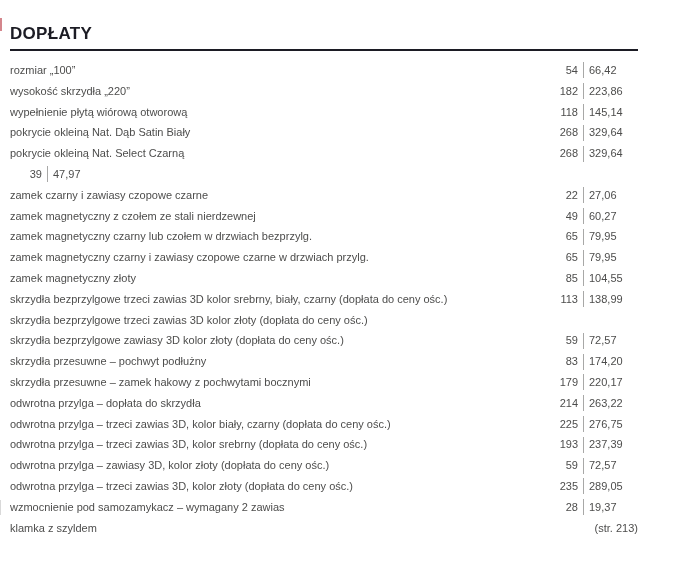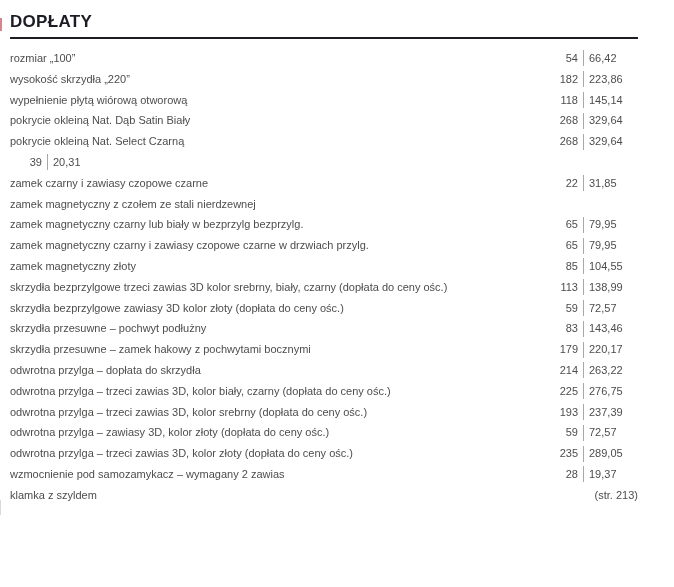--- a/index.html
+++ b/index.html
@@ -9,21 +9,21 @@
   }
   body {
     width: 674px;
     height: 587px;
     position: relative;
     overflow: hidden;
     font-family: "Liberation Sans", sans-serif;
     color: #4d4d4c;
   }
   .page {
-    padding: 12px 36px 0 10px;
+    padding: 24px 36px 0 10px;
     box-sizing: border-box;
     width: 674px;
   }
   .page-title {
     font-size: 17px;
     font-weight: bold;
     color: #1c1c24;
     letter-spacing: 0.3px;
     margin: 0 0 5px 0;
   }
@@ -144,41 +144,47 @@
       <span class="p-sep"></span>
       <span class="p-gross">329,64</span>
 
     </span>
   </div>
 
   <div class="row">
     <span class="price">
       <span class="p-net">39</span>
       <span class="p-sep"></span>
-      <span class="p-gross">20,31</span>
+      <span class="p-gross">47,97</span>
 
     </span>
   </div>
 
   <div class="row">
     <span class="label">zamek czarny i zawiasy czopowe czarne</span>
     <span class="price">
       <span class="p-net">22</span>
       <span class="p-sep"></span>
-      <span class="p-gross">31,85</span>
+      <span class="p-gross">27,06</span>
 
     </span>
   </div>
 
   <div class="row">
     <span class="label">zamek magnetyczny z czołem ze stali nierdzewnej</span>
-  </div>
-
-  <div class="row">
-    <span class="label">zamek magnetyczny czarny lub biały w bezprzylg bezprzylg.</span>
+    <span class="price">
+      <span class="p-net">49</span>
+      <span class="p-sep"></span>
+      <span class="p-gross">60,27</span>
+
+    </span>
+  </div>
+
+  <div class="row">
+    <span class="label">zamek magnetyczny czarny lub czołem w drzwiach bezprzylg.</span>
     <span class="price">
       <span class="p-net">65</span>
       <span class="p-sep"></span>
       <span class="p-gross">79,95</span>
 
     </span>
   </div>
 
   <div class="row">
     <span class="label">zamek magnetyczny czarny i zawiasy czopowe czarne w drzwiach przylg.</span>
@@ -204,38 +210,39 @@
     <span class="label">skrzydła bezprzylgowe trzeci zawias 3D kolor srebrny, biały, czarny  (dopłata do ceny ośc.)</span>
     <span class="price">
       <span class="p-net">113</span>
       <span class="p-sep"></span>
       <span class="p-gross">138,99</span>
 
     </span>
   </div>
 
   <div class="row">
+    <span class="label">skrzydła bezprzylgowe trzeci zawias 3D kolor złoty (dopłata do ceny ośc.)</span>
   </div>
 
   <div class="row">
     <span class="label">skrzydła bezprzylgowe zawiasy 3D kolor złoty (dopłata do ceny ośc.)</span>
     <span class="price">
       <span class="p-net">59</span>
       <span class="p-sep"></span>
       <span class="p-gross">72,57</span>
 
     </span>
   </div>
 
   <div class="row">
     <span class="label">skrzydła przesuwne – pochwyt podłużny</span>
     <span class="price">
       <span class="p-net">83</span>
       <span class="p-sep"></span>
-      <span class="p-gross">143,46</span>
+      <span class="p-gross">174,20</span>
 
     </span>
   </div>
 
   <div class="row">
     <span class="label">skrzydła przesuwne – zamek hakowy z pochwytami bocznymi</span>
     <span class="price">
       <span class="p-net">179</span>
       <span class="p-sep"></span>
       <span class="p-gross">220,17</span>

